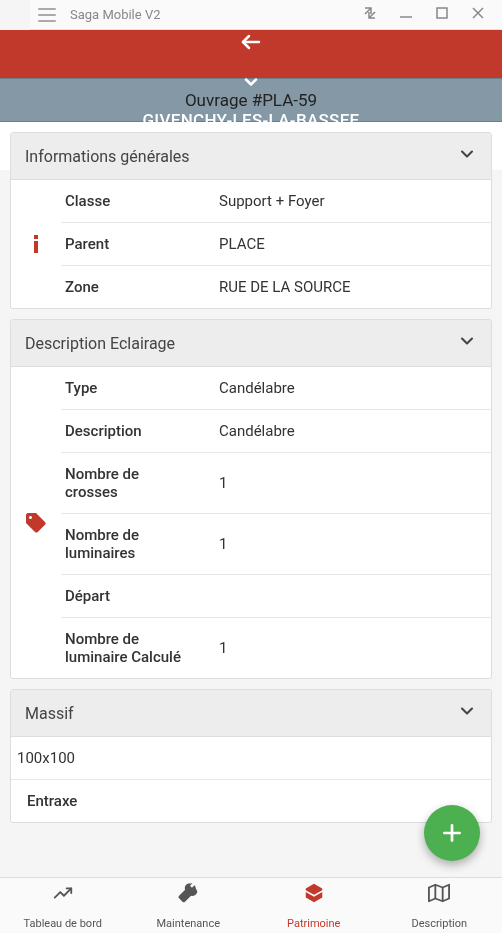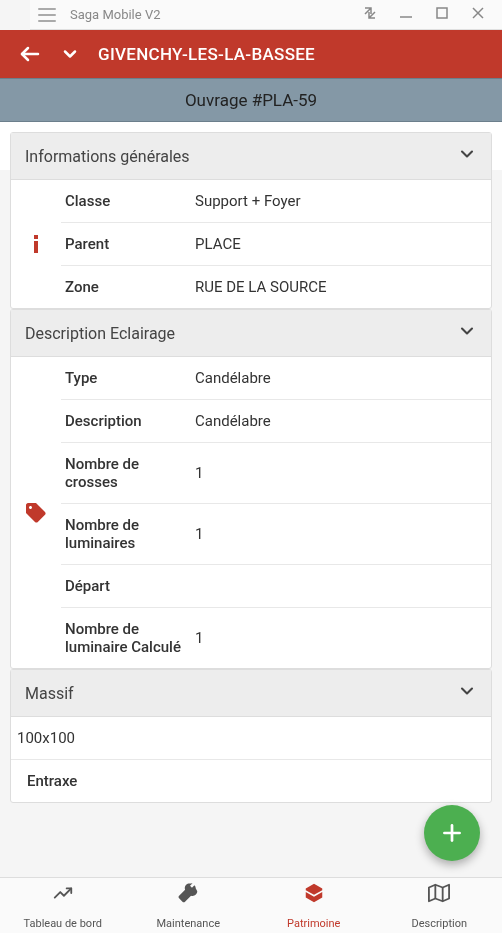--- a/index.html
+++ b/index.html
@@ -42,20 +42,21 @@
   .titlebar .win-controls .wc { width: 16px; text-align: center; cursor: default; }
   
   .app-header {
     background: #c0392b;
     color: #fff;
     height: 48px;
     display: flex;
     align-items: center;
     padding: 0 18px;
     gap: 18px;
+    flex-direction: column;
   }
   .app-header .back svg, .app-header .chev svg { display: block; }
   .app-header .header-title {
     font-size: 17px;
     font-weight: 500;
     letter-spacing: 0.3px;
   }
   
   .subheader {
     background: #8498a6;
@@ -87,20 +88,21 @@
     top: 126px;
     bottom: 56px;
     left: 0; right: 0;
     overflow-y: auto;
     padding: 6px 10px;
   }
   .card {
     background: #fff;
     border: 1px solid #ddd;
     border-radius: 3px;
+    margin-bottom: 10px;
   }
   .card-header {
     background: #ededed;
     padding: 11px 14px;
     font-size: 16px;
     color: #444;
     display: flex;
     align-items: center;
     justify-content: space-between;
     border-bottom: 1px solid #ddd;
@@ -119,20 +121,21 @@
   .card-icon-col svg { width: 24px; height: 24px; }
   .card-rows {
     flex: 1;
   }
   .row {
     display: flex;
     align-items: center;
     padding: 12px 8px 12px 4px;
     border-bottom: 1px solid #e8e8e8;
     font-size: 15px;
+    gap: 24px;
   }
   .row:last-child { border-bottom: none; }
   .row .label {
     width: 130px;
     color: #333;
     font-weight: 500;
     padding-right: 8px;
   }
   .row .value {
     flex: 1;

